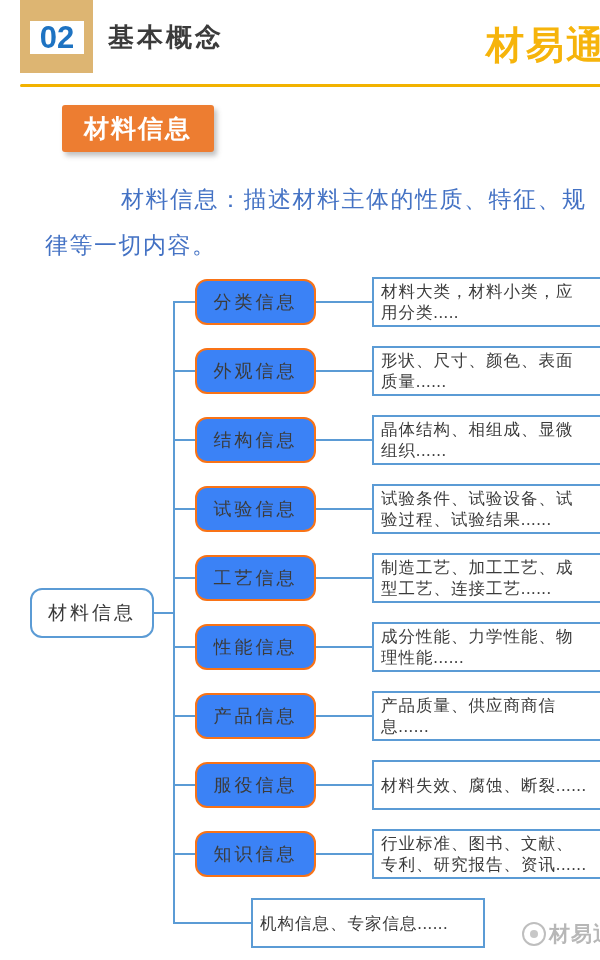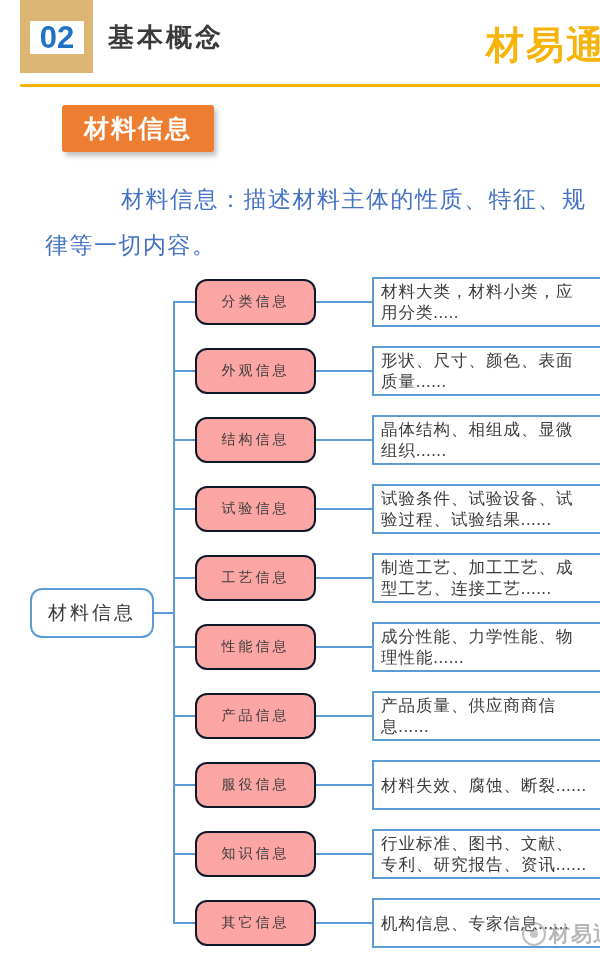--- a/index.html
+++ b/index.html
@@ -32,23 +32,23 @@
   
   .tree-text{font-family:"Liberation Serif",serif;}
   .root-node{position:absolute;left:10px;top:588px;width:124px;height:50px;background:#fff;
              border:2px solid #5B9BD5;border-radius:12px;box-sizing:border-box;
              display:flex;align-items:center;justify-content:center;font-size:19px;
              color:#3B3B3B;letter-spacing:3px;}
   .root-link{position:absolute;left:134px;top:612px;width:19px;height:2px;background:#5B9BD5;}
   .trunk{position:absolute;left:153px;top:302px;width:2px;height:621px;background:#5B9BD5;}
   .t-row{position:absolute;left:153px;height:52px;display:flex;align-items:center;}
   .branch{width:22px;height:2px;background:#5B9BD5;flex:none;}
-  .node{width:121px;height:46px;background:#fca5a5;border:2px solid #0f172a;border-radius:12px;
+  .node{width:121px;height:46px;background:#3b82f6;border:2px solid #f97316;border-radius:12px;
         box-sizing:border-box;display:flex;align-items:center;justify-content:center;
-        font-size:14px;color:#3B3B3B;letter-spacing:3px;flex:none;}
+        font-size:18px;color:#3B3B3B;letter-spacing:3px;flex:none;}
   .link{width:56px;height:2px;background:#5B9BD5;flex:none;}
   .leaf{width:234px;min-height:50px;background:#fff;border:2px solid #5B9BD5;
         box-sizing:border-box;display:flex;align-items:center;
         padding:2px 0 2px 7px;font-size:16.5px;line-height:21px;color:#3B3B3B;
         letter-spacing:1px;white-space:pre-line;flex:none;}
 
   
   .watermark{position:absolute;right:5px;bottom:12px;display:flex;align-items:center;gap:3px;
              opacity:0.55;z-index:5;}
   .wm-circle{width:24px;height:24px;border:2px solid #8a8a8a;border-radius:50%;
@@ -145,21 +145,20 @@
   <div class="t-row" style="top:828px">
     <div class="branch"></div>
     <div class="node tree-text">知识信息</div>
     <div class="link"></div>
     <div class="leaf tree-text">行业标准、图书、文献、
 专利、研究报告、资讯......</div>
   </div>
 
   <div class="t-row" style="top:897px">
     <div class="branch"></div>
-    <div class="node tree-text">其它信息</div>
     <div class="link"></div>
     <div class="leaf tree-text">机构信息、专家信息......</div>
   </div>
 
   <div class="watermark">
     <div class="wm-circle">
       <div class="wm-dot"></div>
     </div>
     <span class="wm-text">材易通</span>
   </div>

